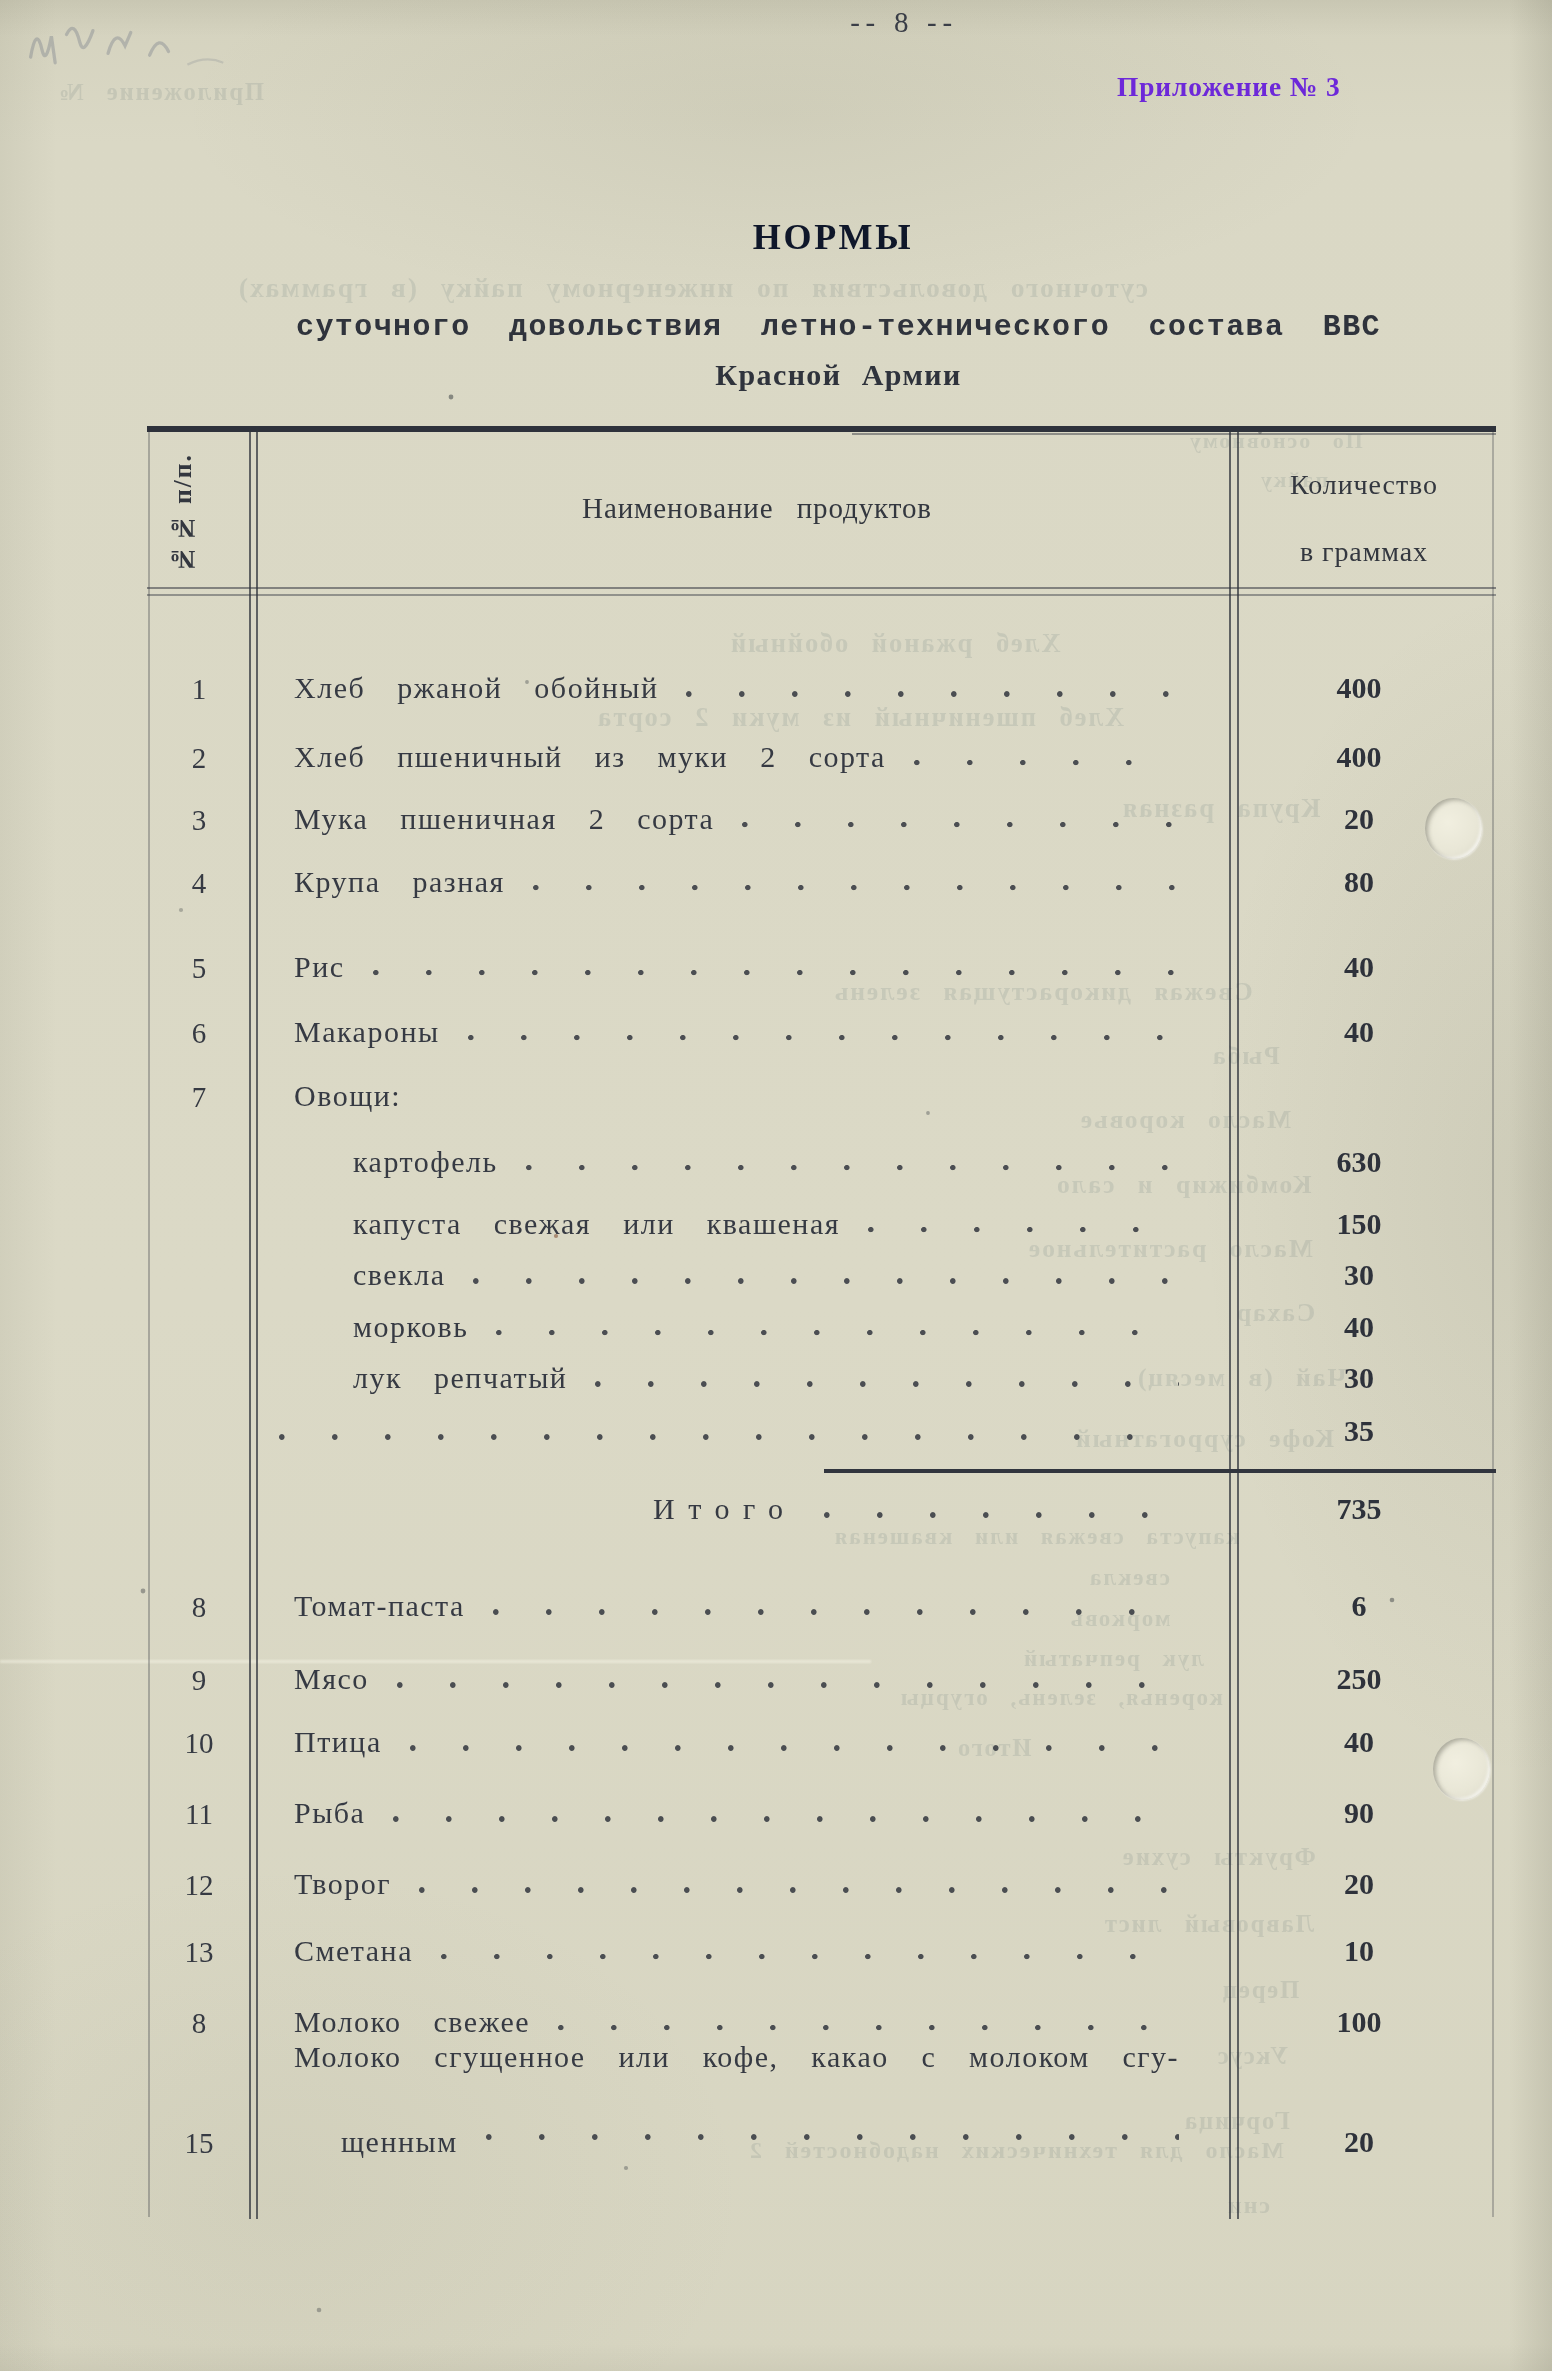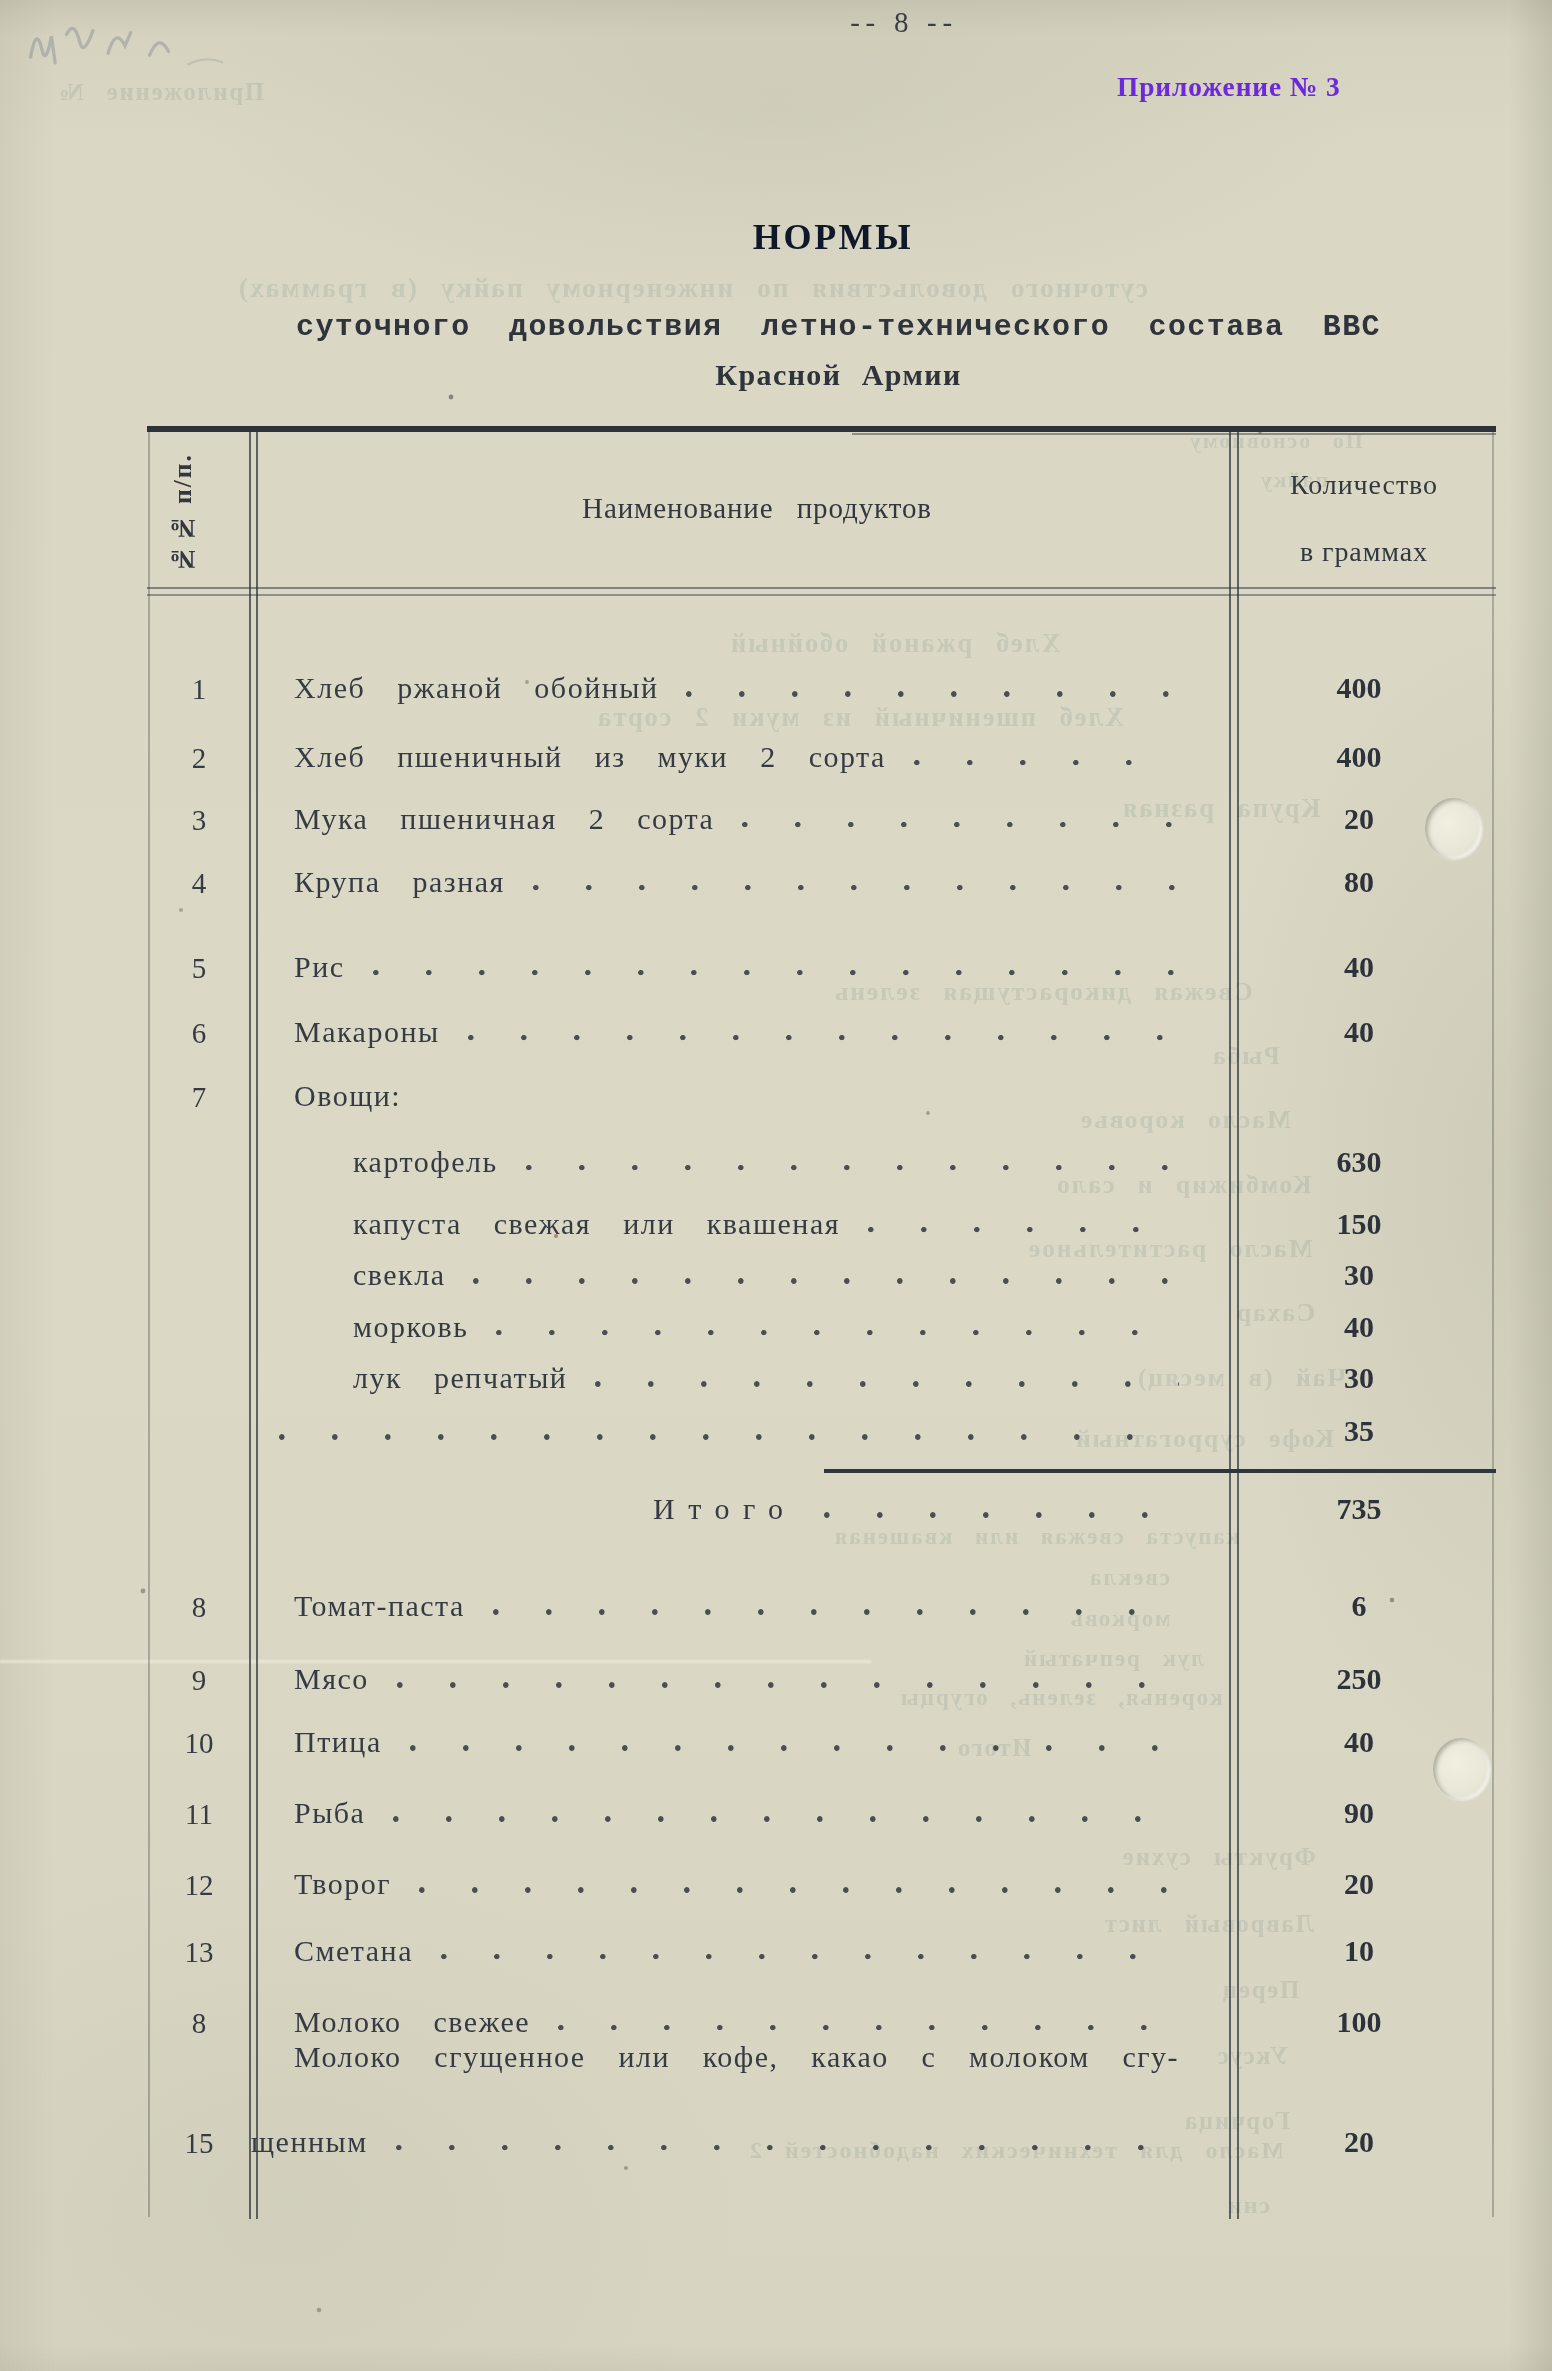--- a/index.html
+++ b/index.html
@@ -54,21 +54,21 @@
     background-size:53px 8.5px;background-repeat:repeat-x;}
   .row .val{flex:0 0 274px;width:274px;text-align:center;font-size:30px;line-height:38px;font-weight:700;color:#2e323b;}
   .row.group .name{padding-left:43px;}
   .row.total .name{padding-left:402px;letter-spacing:.45em;}
   .rule-row{position:relative;height:3.8px;}
   .rule-row .partial{position:absolute;left:677px;top:0;width:672px;height:3.8px;background:#31353e;}
   .row.wrap{height:91px;align-items:flex-end;}
   .row.wrap .mid{flex:1 1 auto;display:block;min-width:0;}
   .row.wrap .l1{display:block;width:885px;padding-left:43px;font-size:30px;line-height:44px;letter-spacing:1.5px;color:#363a43;text-align:justify;}
   .row.wrap .l1::after{content:"";display:inline-block;width:100%;}
-  .row.wrap .l2{display:flex;align-items:flex-end;}
+  .row.wrap .l2{display:flex;align-items:center;padding-left:90px;}
   .row.wrap .l2 .name{padding-left:0;}
   
   .hole{border-radius:50%;background:radial-gradient(circle at 40% 40%, #f1efe0 0%, #e9e7d7 55%, #dcdaca 100%);
     box-shadow:inset 2.8px 1.9px 4.7px rgba(60,60,50,.35), inset -1.9px -1.9px 2.8px rgba(255,255,255,.6), 0.9px 0.9px 1.9px rgba(255,255,255,.5);}
   .hole1{left:1425px;top:798px;width:57px;height:61px;}
   .hole2{left:1433px;top:1738px;width:57px;height:62px;}
   
   .ghost{position:absolute;transform:scaleX(-1);color:rgba(70,95,100,.13);filter:blur(0.6px);
     font-weight:700;letter-spacing:1.9px;word-spacing:13.2px;white-space:nowrap;}
   

